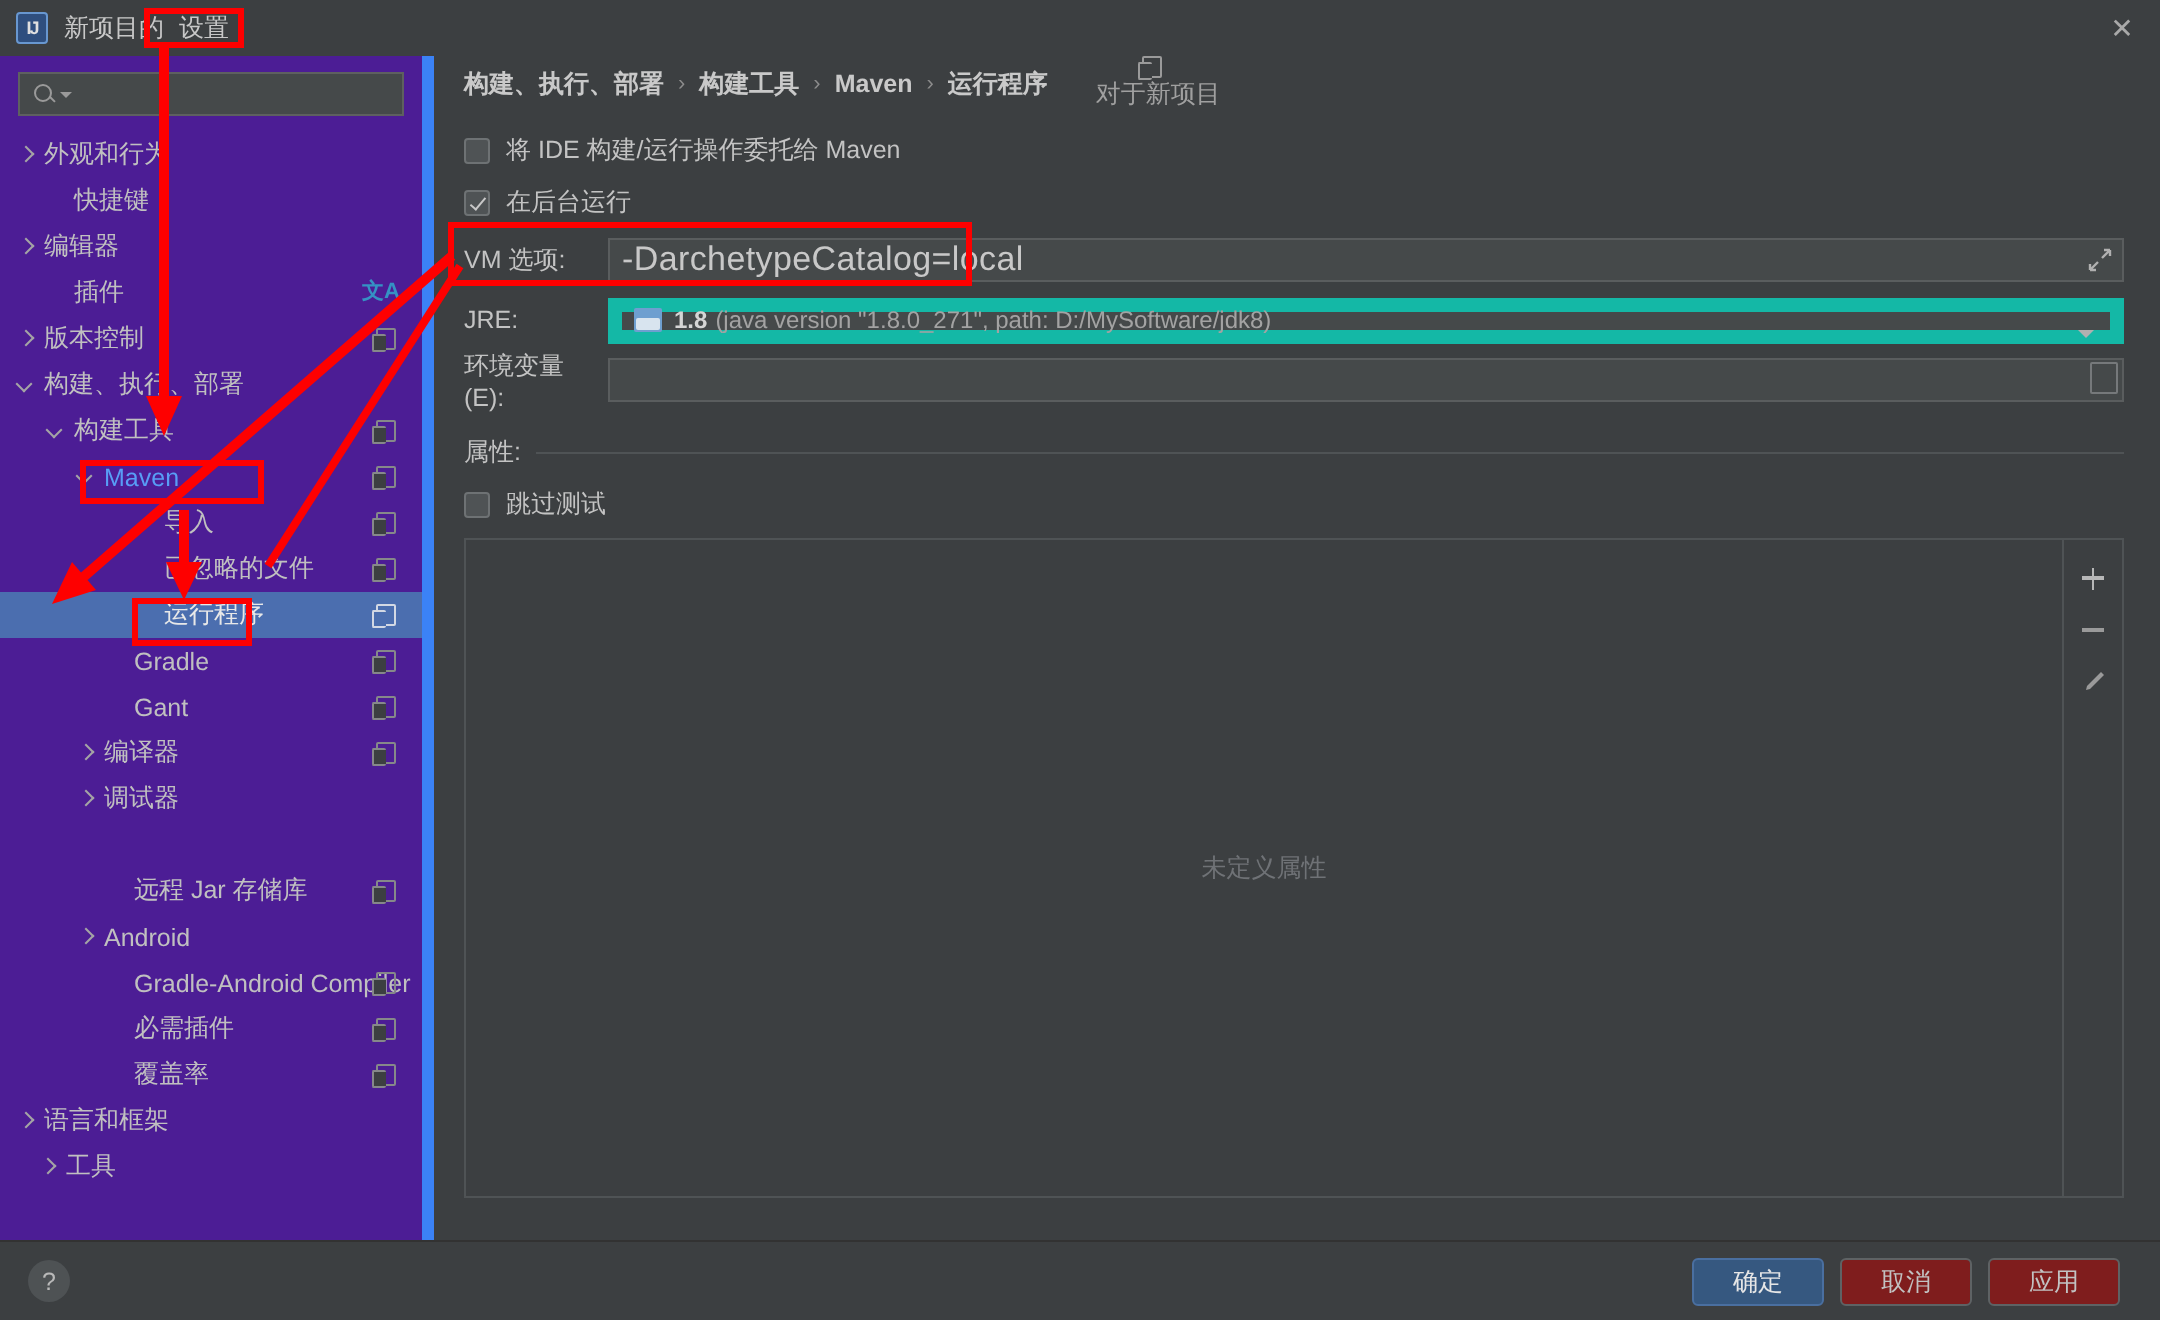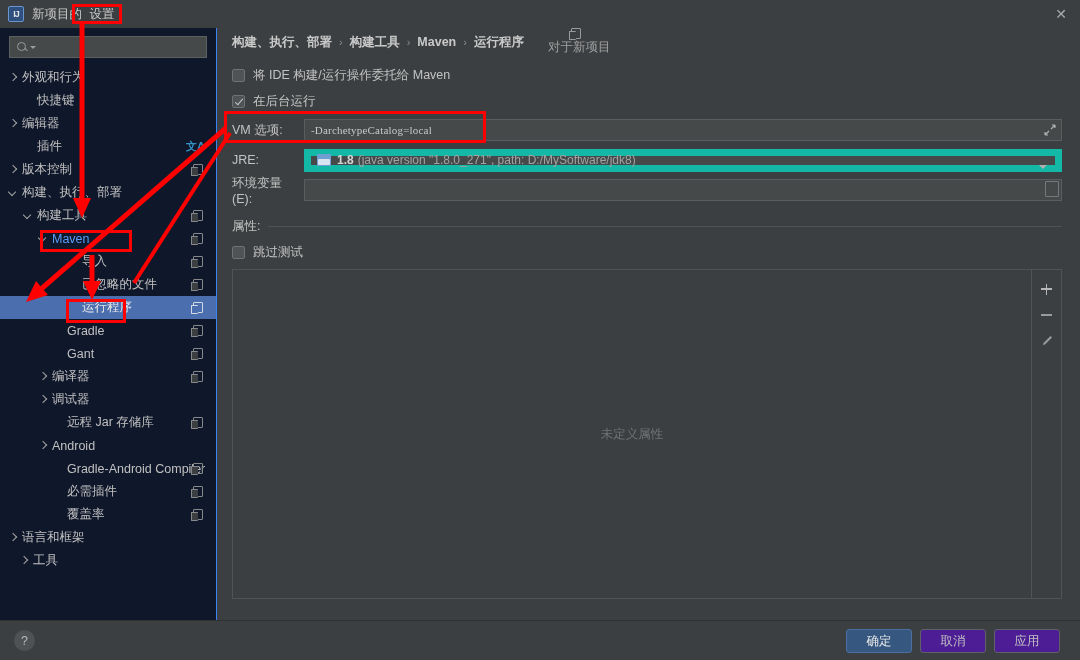--- a/index.html
+++ b/index.html
@@ -39,22 +39,22 @@
   .close-btn {
     position: absolute; right: 8px; top: 4px;
     width: 22px; height: 20px;
     display: flex; align-items: center; justify-content: center;
     color: #a9a9a9; font-size: 14px; cursor: default;
   }
 
   
   .left-panel {
     position: absolute; left: 0; top: 28px; width: 217px; height: 592px;
-    background: #0f172a;
-    border-right: 1px solid #3b82f6;
+    background: #4c1d95;
+    border-right: 6px solid #3b82f6;
   }
   .search-wrap { padding: 8px 9px 6px 9px; }
   .search-box {
     height: 22px; background: #45494a; border: 1px solid #5e6060;
     display: flex; align-items: center; padding-left: 6px;
   }
   .search-icon { width: 13px; height: 13px; position: relative; }
   .search-icon::before {
     content: ""; position: absolute; left: 1px; top: 1px;
     width: 7px; height: 7px; border: 1.2px solid #9a9a9a; border-radius: 50%;
@@ -162,21 +162,21 @@
     width: 72px; font-size: 12.5px; color: #c3c3c3; flex: none;
   }
   .text-input {
     flex: 1; height: 22px; background: #45494a;
     border: 1px solid #5a5d5e; display: flex; align-items: center;
     padding: 0 6px; font-size: 12px; color: #c5c5c5;
     position: relative;
   }
   .vm-input-wrap { flex: 1; position: relative; display: flex; align-items: center; }
   .vm-value {
-    font-family: Liberation Serif, serif; font-size: 11px; color: #c8c8c8;
+    font-family: Liberation Sans, sans-serif; font-size: 17px; color: #c8c8c8;
     letter-spacing: 0.2px;
     text-align: center;
   }
   .expand-icon {
     position: absolute; right: 3px; top: 2px; width: 18px; height: 18px;
     display: flex; align-items: center; justify-content: center;
   }
   .combo {
     flex: 1; height: 23px; background: #45494a; border: 7px solid #14b8a6;
     display: flex; align-items: center; padding: 0 6px; position: relative;
@@ -239,21 +239,21 @@
   .help-btn {
     position: absolute; left: 14px; top: 9px;
     width: 21px; height: 21px; border-radius: 50%;
     background: #4e5254; color: #b9b9b9; font-size: 12.5px;
     display: flex; align-items: center; justify-content: center;
   }
   .btn {
     position: absolute; top: 8px; height: 24px; width: 66px;
     border-radius: 3px; font-size: 12.5px;
     display: flex; align-items: center; justify-content: center;
-    border: 1px solid #5e6264; background: #4c1d95; color: #c2c2c2;
+    border: 1px solid #5e6264; background: #7f1d1d; color: #c2c2c2;
   }
   .btn.primary { background: #365880; border-color: #4a6fa0; color: #e6e6e6; }
   .btn-ok { left: 846px; }
   .btn-cancel { left: 920px; }
   .btn-apply { left: 994px; }
 
   
   .red-box {
     position: absolute; border: 3px solid #fe0000; pointer-events: none;
   }
@@ -348,21 +348,21 @@
         </div>
         <div class="tree-row" style="padding-left: 38px;">
           <span class="chev right"></span>
           <span class="tree-label">编译器</span>
           <span class="copy-icon"></span>
         </div>
         <div class="tree-row" style="padding-left: 38px;">
           <span class="chev right"></span>
           <span class="tree-label">调试器</span>
         </div>
-        <div class="tree-row" style="padding-left: 53px;">
+        <div class="tree-row" style="padding-left: 53px; margin-top: 23px;">
           <span class="chev none"></span>
           <span class="tree-label">远程 Jar 存储库</span>
           <span class="copy-icon"></span>
         </div>
         <div class="tree-row" style="padding-left: 38px;">
           <span class="chev right"></span>
           <span class="tree-label">Android</span>
         </div>
         <div class="tree-row" style="padding-left: 53px;">
           <span class="chev none"></span>

